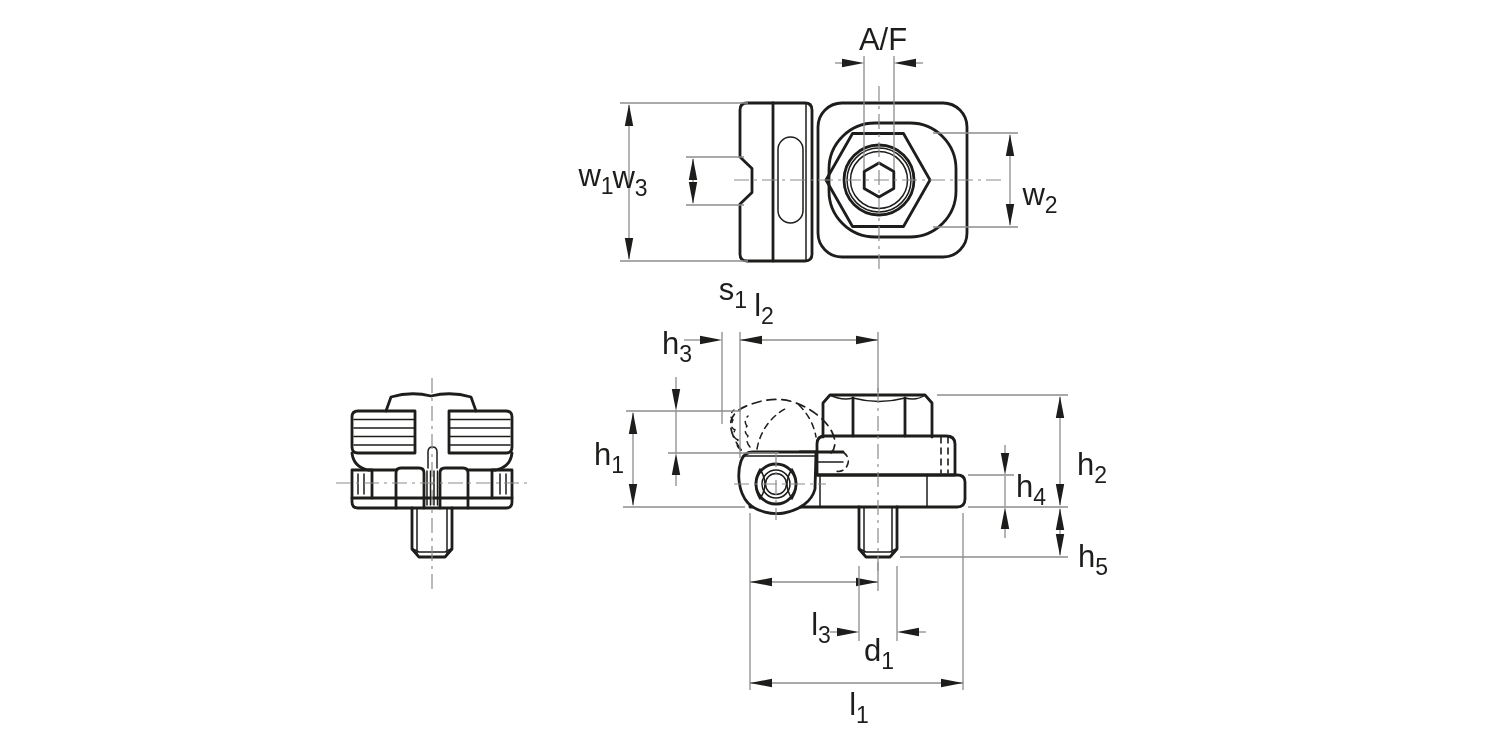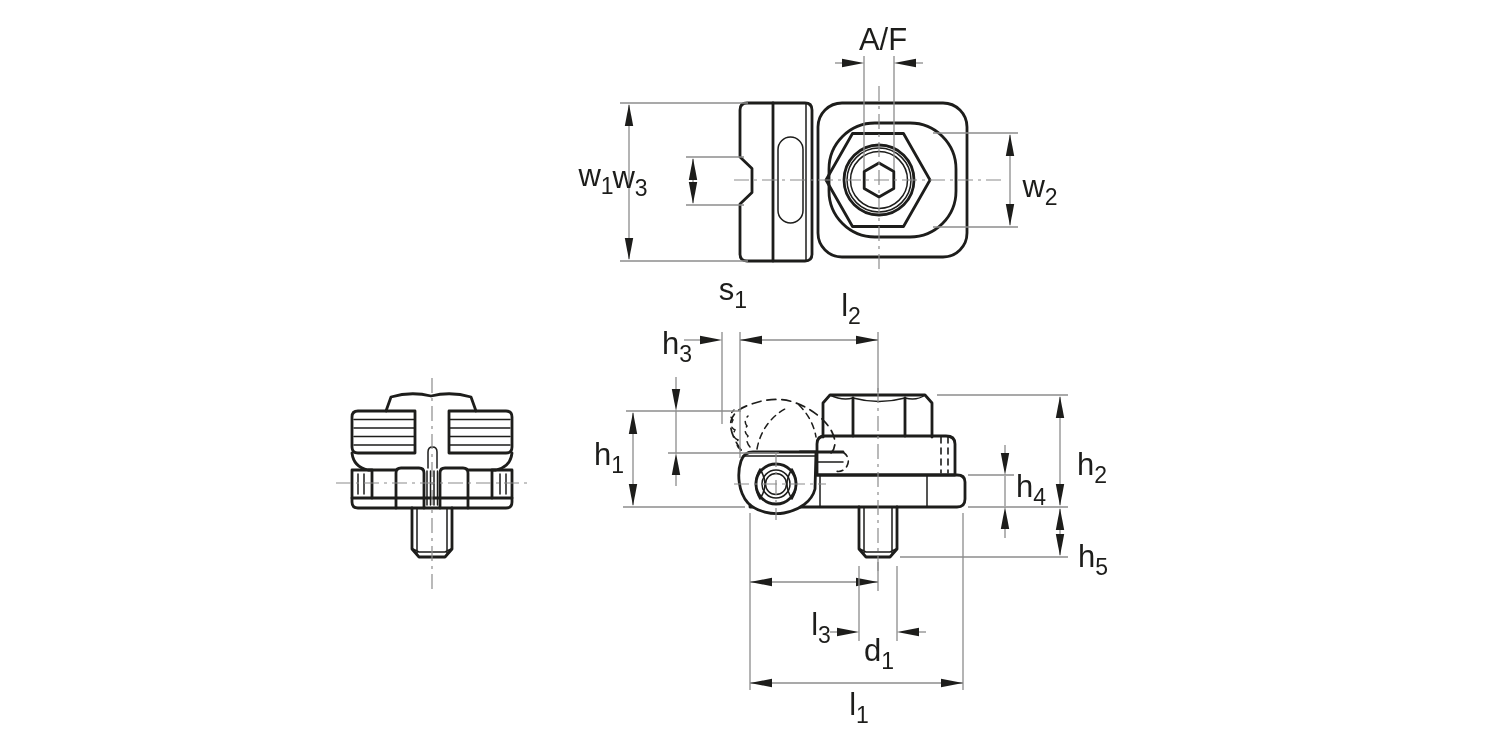--- a/index.html
+++ b/index.html
@@ -209,23 +209,23 @@
     <line class="dim" x1="963" y1="513" x2="963" y2="690"></line>
     <line class="dim" x1="750" y1="683" x2="963" y2="683"></line>
     <polygon class="ar" points="750,683 772,678.8 772,687.2"></polygon>
     <polygon class="ar" points="963,683 941,678.8 941,687.2"></polygon>
   </g>
 </svg>
 
   <div class="lbl" style="left:883px;top:43px"><span>A/F</span><span class="sub"></span></div>
   <div class="lbl" style="left:596px;top:179px"><span>w</span><span class="sub">1</span></div>
   <div class="lbl" style="left:630px;top:181px"><span>w</span><span class="sub">3</span></div>
-  <div class="lbl" style="left:1040px;top:190px"><span>w</span><span class="sub">2</span></div>
+  <div class="lbl" style="left:1040px;top:198px"><span>w</span><span class="sub">2</span></div>
   <div class="lbl" style="left:733px;top:293px"><span>s</span><span class="sub">1</span></div>
-  <div class="lbl" style="left:851px;top:309px"><span>l</span><span class="sub">2</span></div>
+  <div class="lbl" style="left:764px;top:309px"><span>l</span><span class="sub">2</span></div>
   <div class="lbl" style="left:677px;top:347px"><span>h</span><span class="sub">3</span></div>
   <div class="lbl" style="left:609px;top:458px"><span>h</span><span class="sub">1</span></div>
   <div class="lbl" style="left:1092px;top:468px"><span>h</span><span class="sub">2</span></div>
   <div class="lbl" style="left:1031px;top:490px"><span>h</span><span class="sub">4</span></div>
   <div class="lbl" style="left:1093px;top:560px"><span>h</span><span class="sub">5</span></div>
   <div class="lbl" style="left:821px;top:628px"><span>l</span><span class="sub">3</span></div>
   <div class="lbl" style="left:879px;top:654px"><span>d</span><span class="sub">1</span></div>
   <div class="lbl" style="left:859px;top:708px"><span>l</span><span class="sub">1</span></div>
 </div>
 

